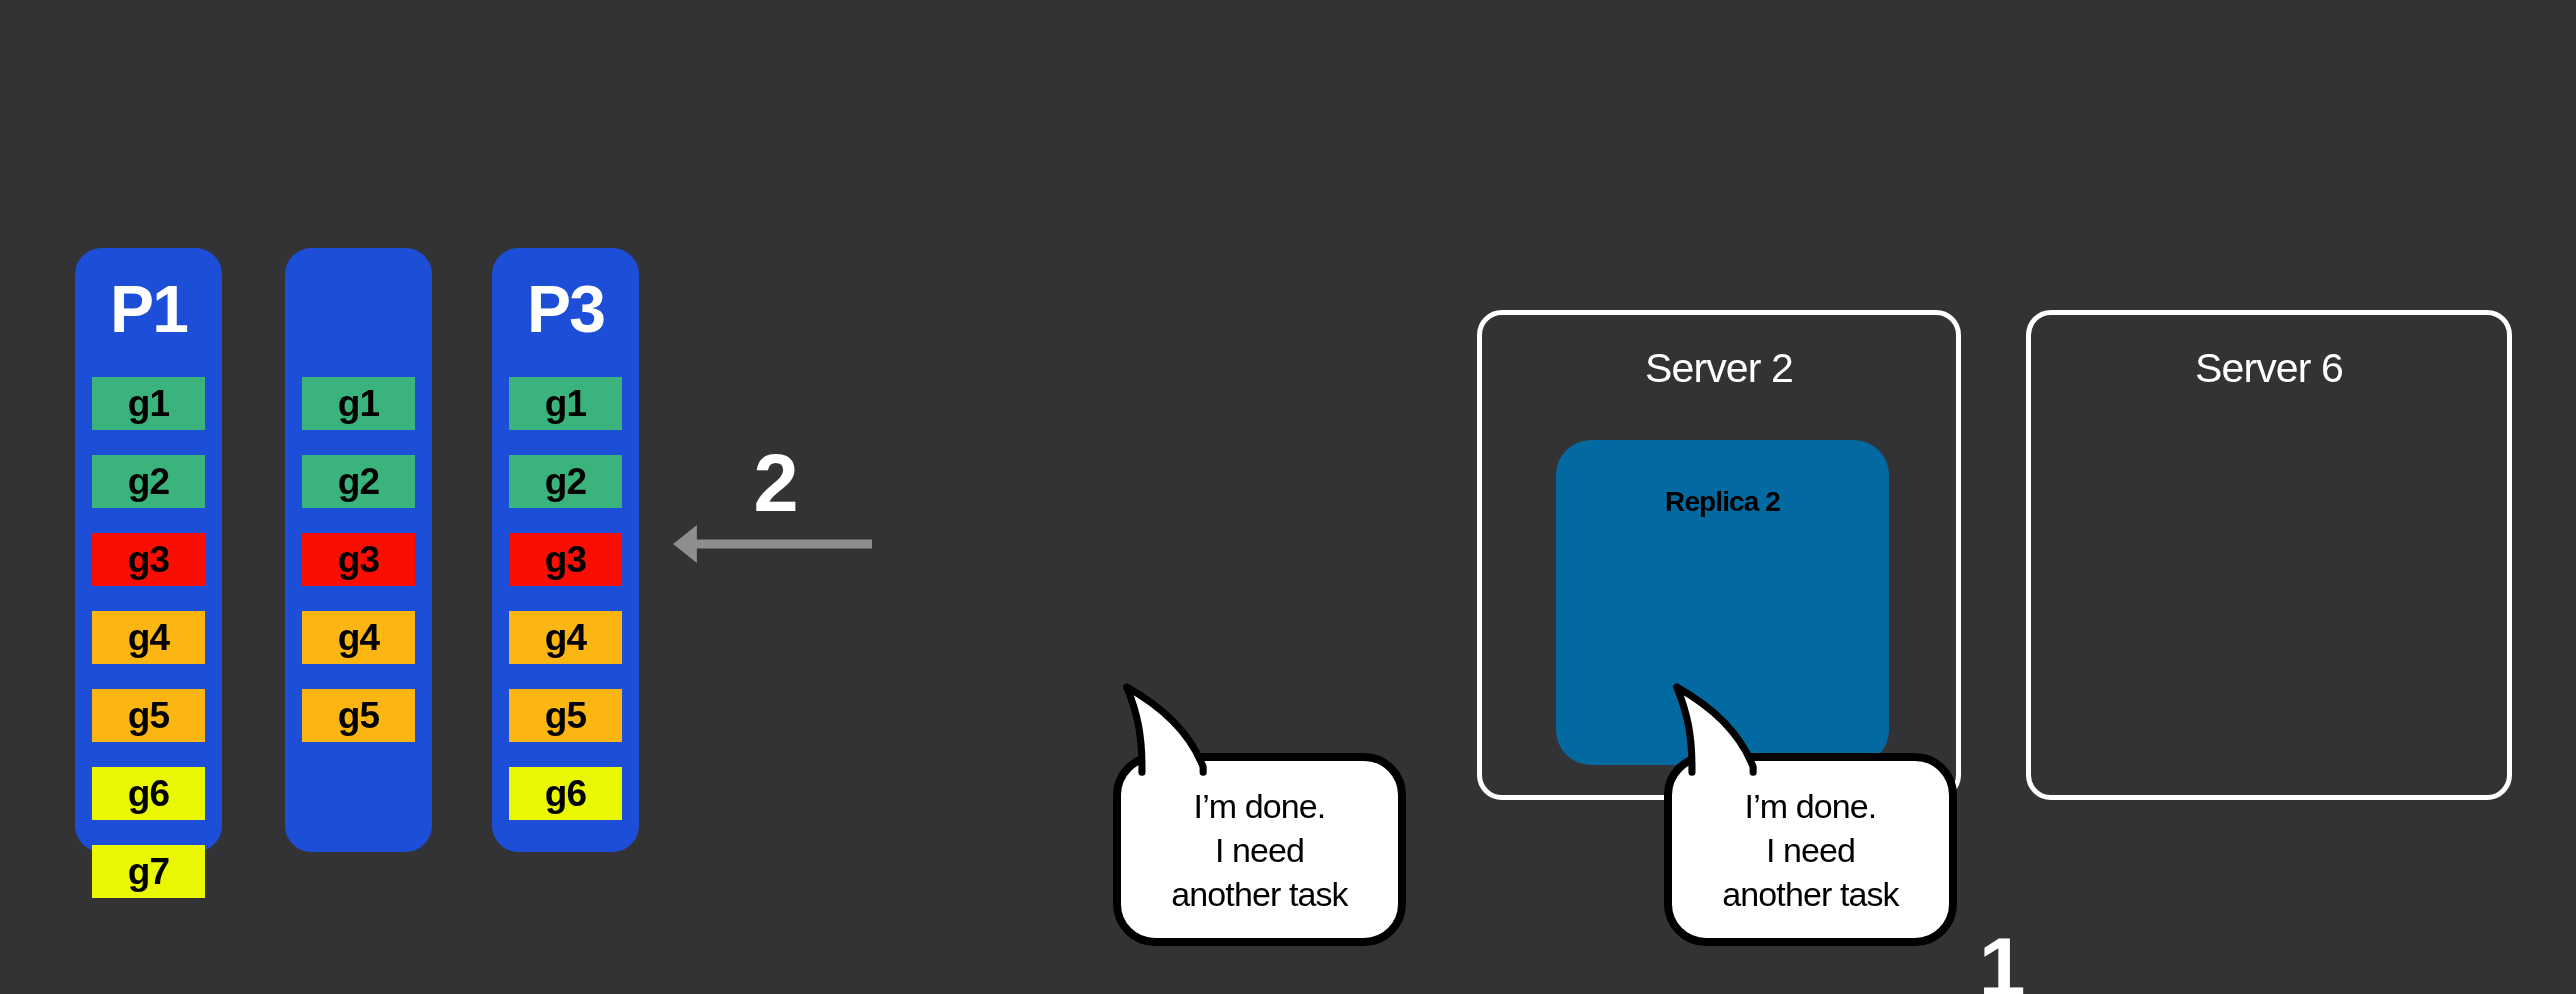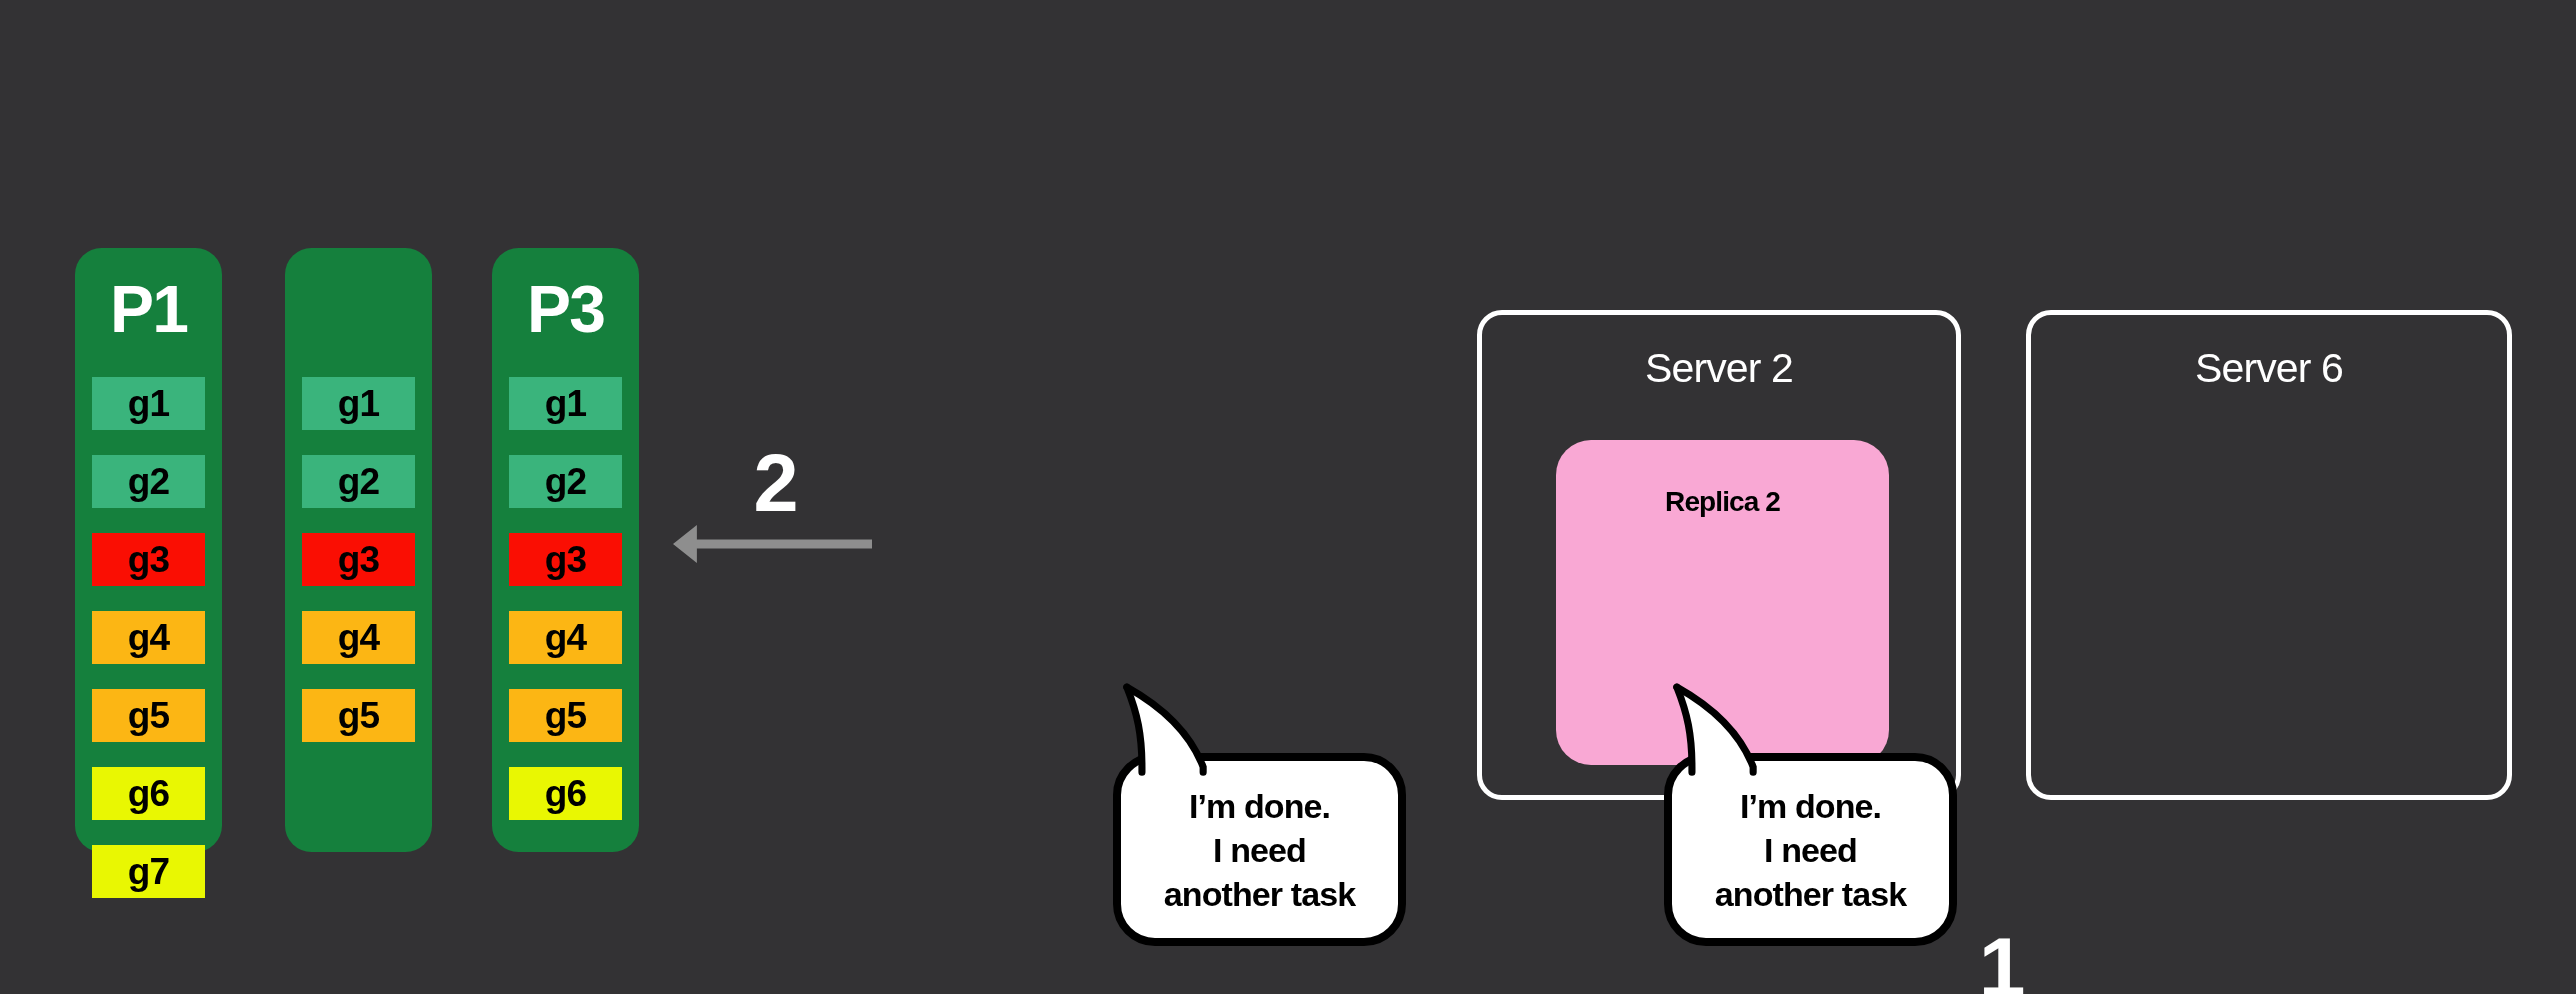--- a/index.html
+++ b/index.html
@@ -8,21 +8,21 @@
     background:#333234;
     font-family:"Liberation Sans", sans-serif;
     overflow:hidden;
     position:relative;
   }
   .canvas { position:absolute; left:0; top:0; width:2576px; height:994px; overflow:hidden; }
 
   
   .partition {
     position:absolute; top:248px; width:147px; height:604px;
-    background:#15803d; border-radius:26.5px;
+    background:#1d4ed8; border-radius:26.5px;
   }
   .partition-title {
     margin-top:23px; text-align:center;
     font-size:66px; font-weight:700; color:#FFFFFF; letter-spacing:-1.8px;
   }
   .cells {
     position:absolute; top:129px; left:17px; right:17px;
     display:flex; flex-direction:column; gap:25px;
   }
   .cell {
@@ -60,21 +60,21 @@
 
   
   .bubble {
     position:absolute; top:753px; width:293px; height:193px;
     background:#FFFFFF; border:8px solid #000000; border-radius:42px;
     display:flex; align-items:center; justify-content:center;
     z-index:5;
   }
   .bubble-text {
     text-align:center; white-space:pre-line;
-    font-size:34px; font-weight:700; color:#000000; line-height:44px; letter-spacing:-0.9px;
+    font-size:34px; font-weight:400; color:#000000; line-height:44px; letter-spacing:-0.9px;
   }
   .tail { position:absolute; top:680px; z-index:6; }
 </style>
 </head>
 <body>
 
 <div class="canvas">
 
   <div class="partition" style="left:75px">
     <div class="partition-title">P1</div>
@@ -112,21 +112,21 @@
   </div>
 
   <div class="step-2">2</div>
   <svg class="arrow" width="199" height="40" viewBox="0 0 225 45">
     <path d="M225,17.5 L27,17.5 L27,1 L0,22.5 L27,44 L27,27.5 L225,27.5 Z" fill="#8E8E8E"></path>
   </svg>
 
 
   <div class="server" style="left:1477px;width:484px">
     <div class="server-title">Server 2</div>
-    <div class="replica" style="background-color: #f9a8d4;">
+    <div class="replica" style="background-color: #0369a1;">
       <div class="replica-label">Replica 2</div>
     </div>
   </div>
 
   <div class="server" style="left:2026px;width:486px">
     <div class="server-title">Server 6</div>
   </div>
 
   <div class="bubble" style="left:1113px">
     <div class="bubble-text">I’m done.

